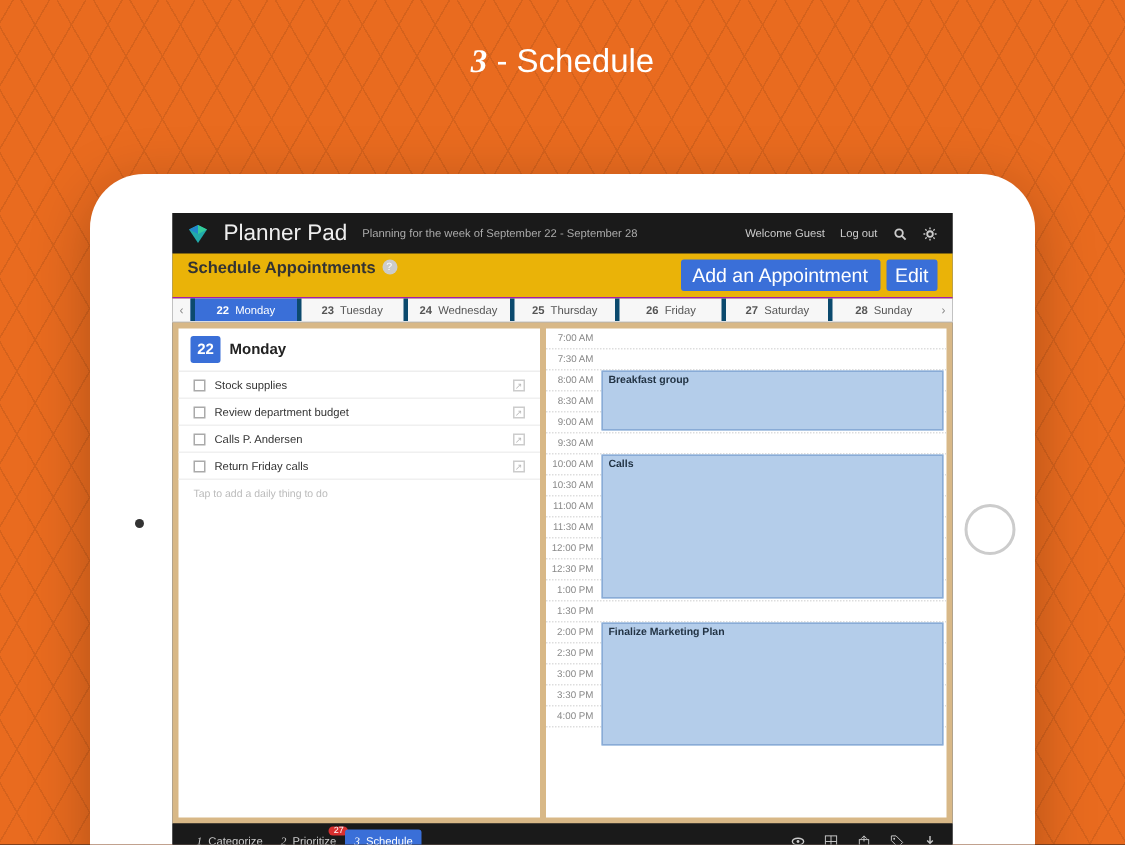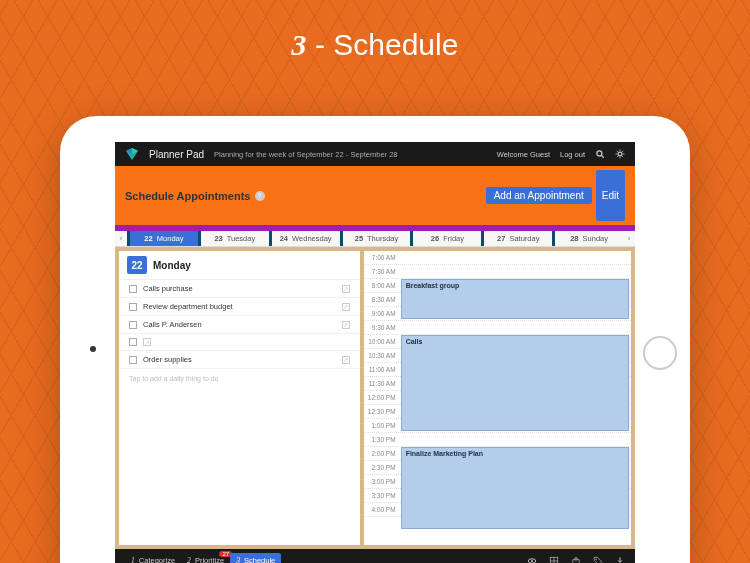--- a/index.html
+++ b/index.html
@@ -1,39 +1,39 @@
 <!DOCTYPE html>
 <html><head>
 <meta charset="utf-8">
 <style>
 *{box-sizing:border-box;margin:0;padding:0;font-family:-apple-system,Helvetica,Arial,sans-serif}
 body{background:#e96b1f;width:750px;height:563px;overflow:hidden;position:relative}
 .bg-pattern{position:absolute;inset:0;opacity:.08;background-image:repeating-linear-gradient(60deg,transparent 0 20px,#000 20px 21px),repeating-linear-gradient(-60deg,transparent 0 20px,#000 20px 21px)}
 .hero{position:relative;text-align:center;color:#fff;padding-top:28px}
-.hero h1{font-size:30px;font-weight:400}
+.hero h1{font-size:22px;font-weight:400}
 .hero em{font-style:italic;font-family:Georgia,serif;font-weight:700}
 .hero p{font-size:15px;margin-top:6px}
 .device{position:absolute;left:60px;top:116px;width:630px;height:470px;background:#fff;border-radius:36px 36px 0 0;box-shadow:0 10px 40px rgba(0,0,0,.25)}
 .camera{position:absolute;left:30px;top:230px;width:6px;height:6px;border-radius:50%;background:#333}
 .home{position:absolute;right:13px;top:220px;width:34px;height:34px;border:2px solid #ccc;border-radius:50%}
 .screen{position:absolute;left:55px;top:26px;width:520px;height:430px;background:#1a1a1a;display:flex;flex-direction:column;font-size:8px;color:#222}
 .topbar{background:#1a1a1a;color:#eee;display:flex;align-items:center;padding:5px 10px;gap:10px}
 .logo-tri{width:14px;height:14px;position:relative}
 .logo-tri svg{display:block}
-.brand{font-size:10px;font-weight:500}
+.brand{font-size:15px;font-weight:500}
 .week{color:#aaa;font-size:7.5px}
 .spacer{flex:1}
 .welcome,.logout{color:#ccc;font-size:7.5px}
 .logout{cursor:pointer}
 .icon{width:10px;height:10px;fill:#ccc;cursor:pointer}
-.subhead{background:#f97316;display:flex;align-items:center;padding:4px 10px;border-bottom:6px solid #a21caf}
+.subhead{background:#eab308;display:flex;padding:4px 10px;border-bottom:1px solid #a21caf}
 .subhead h2{font-size:11px;font-weight:600;color:#333}
 .help{width:10px;height:10px;border-radius:50%;background:#ccc;color:#fff;font-size:7px;display:flex;align-items:center;justify-content:center;margin-left:4px}
-.btn{background:#3a6fd8;color:#fff;font-size:10px;padding:3px 8px;border:none;border-radius:2px;cursor:pointer}
-.btn.edit{margin-left:4px;padding:20px 6px}
+.btn{background:#3a6fd8;color:#fff;font-size:13px;padding:3px 8px;border:none;border-radius:2px;cursor:pointer}
+.btn.edit{margin-left:4px;padding:3px 6px}
 .daytabs{background:#f7f7f7;display:flex;align-items:center;border-bottom:1px solid #ddd}
 .chev{width:12px;text-align:center;color:#888;cursor:pointer;font-size:8px;padding:3px 0}
 .daytab{flex:1;text-align:center;font-size:7.5px;color:#555;padding:3px 0;border-left:3px solid #0c4a6e;cursor:pointer}
 .daytab:first-of-type{border-left:none}
 .daytab.active{background:#3a6fd8;color:#fff}
 .daytab b{font-weight:700;margin-right:2px}
 .content{flex:1;display:flex;background:#d8b887;padding:4px;gap:4px;overflow:hidden}
 .pane{background:#fff;display:flex;flex-direction:column}
 .pane.left{flex:0 0 47%}
 .pane.right{flex:1}
@@ -115,40 +115,36 @@
 
     <div class="content">
       <div class="pane left">
         <div class="dayhead">
           <span class="daynum">22</span>
           <span class="dayname">Monday</span>
         </div>
         <div id="todos-slot">
             <div class="todo">
               <span class="cb"></span>
-              <span class="sp">Calls purchase</span>
+              <span class="sp">Stock supplies</span>
               <span class="expand">↗</span>
             </div>
             <div class="todo">
               <span class="cb"></span>
               <span class="sp">Review department budget</span>
               <span class="expand">↗</span>
             </div>
             <div class="todo">
               <span class="cb"></span>
               <span class="sp">Calls P. Andersen</span>
               <span class="expand">↗</span>
             </div>
             <div class="todo">
               <span class="cb"></span>
-              <span class="expand">↗</span>
-            </div>
-            <div class="todo">
-              <span class="cb"></span>
-              <span class="sp">Order supplies</span>
+              <span class="sp">Return Friday calls</span>
               <span class="expand">↗</span>
             </div>
           </div>
         <div class="hint">Tap to add a daily thing to do</div>
       </div>
       <div class="pane right">
         <div class="timecol" id="timecol">
             <div class="timerow">
               <div class="tlabel">7:00 AM</div>
               <div class="tslot"></div>

